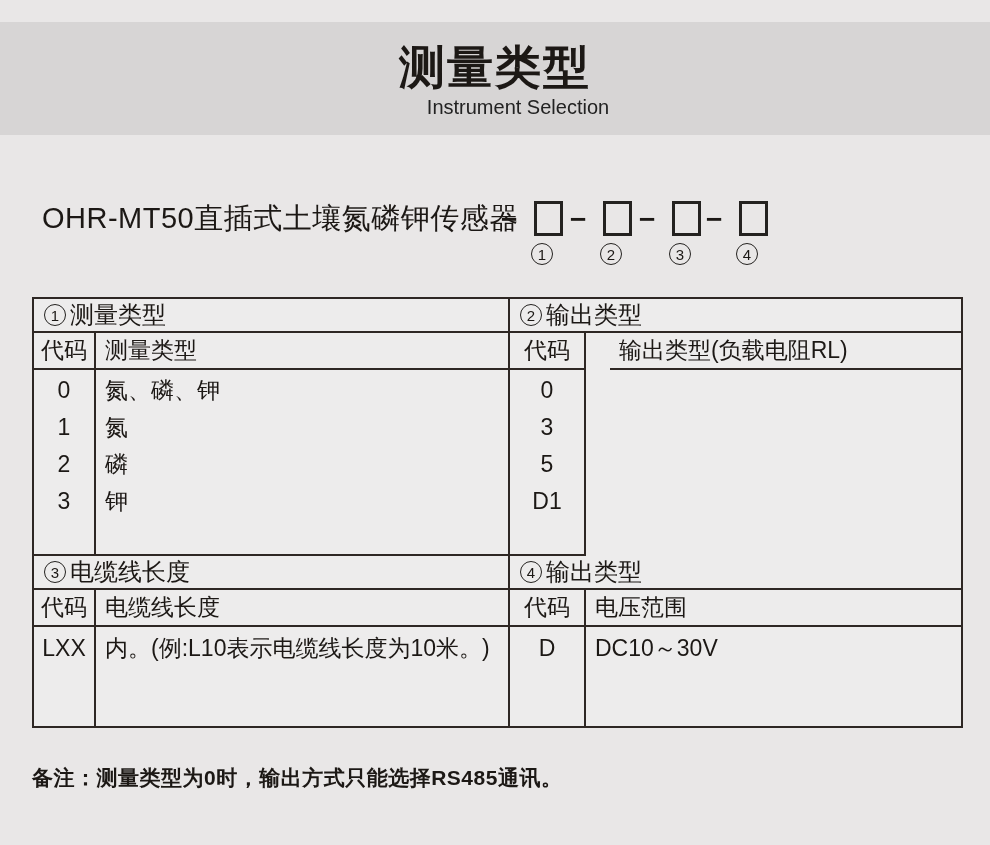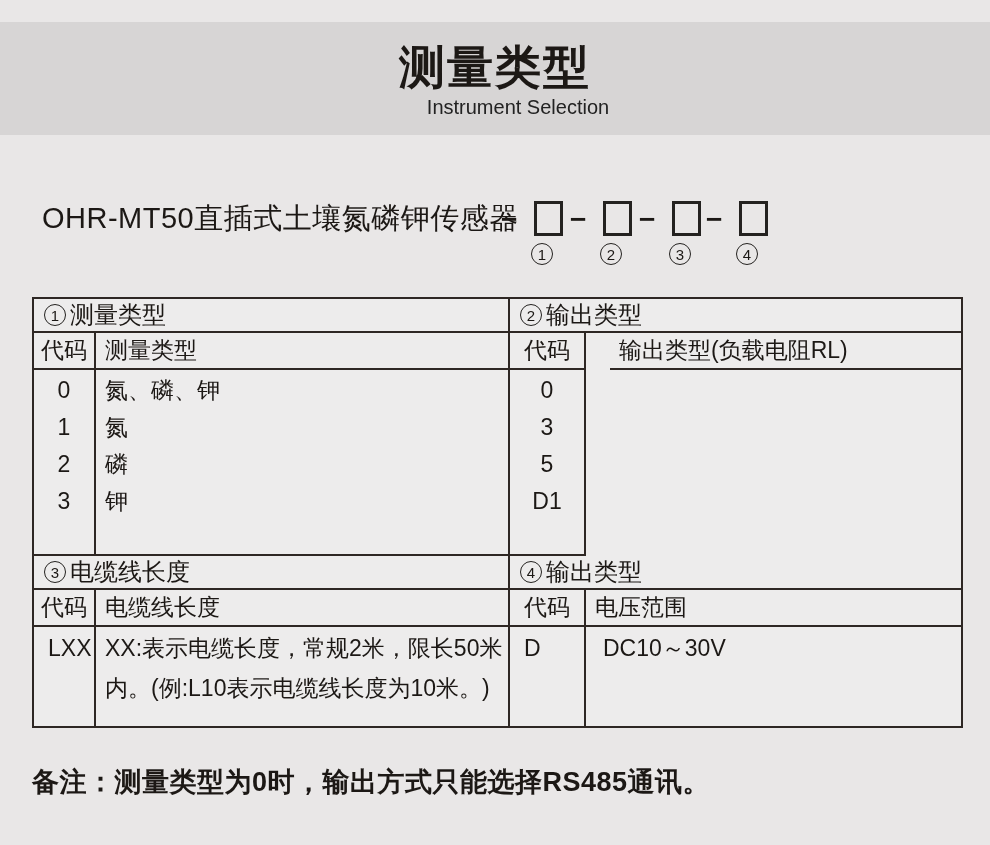--- a/index.html
+++ b/index.html
@@ -52,26 +52,26 @@
   .sec-h{display:flex;align-items:center;padding-left:10px;gap:3px;font-size:24px;}
   .sec-h .circ{margin-right:1px;}
   .code-h{display:flex;align-items:center;justify-content:center;}
   .val-h{display:flex;align-items:center;padding-left:9px;white-space:nowrap;}
   .stack{padding-top:2px;}
   .stack .ln{height:37px;line-height:37px;white-space:nowrap;}
   .stack.codes .ln{text-align:center;}
   .stack.vals .ln{padding-left:9px;}
   .stack2{padding-top:1px;}
   .stack2 .ln{height:40px;line-height:40px;white-space:nowrap;}
-  .stack2.codes .ln{padding-left:14px;}
+  .stack2.codes .ln{text-align:center;}
   .stack2.vals .ln{padding-left:9px;}
   
   .note{
     position:absolute;left:32px;top:764px;
-    font-size:27px;font-weight:bold;letter-spacing:0.5px;white-space:nowrap;
+    font-size:21px;font-weight:bold;letter-spacing:0.5px;white-space:nowrap;
   }
 </style>
 </head>
 <body>
 
 <div class="band">
   <div class="title">测量类型</div>
   <div class="subtitle">Instrument Selection</div>
 </div>
 
@@ -140,25 +140,24 @@
 
   <div class="cell br bb code-h" style="grid-column:1;grid-row:5;">代码</div>
   <div class="cell br bb val-h" style="grid-column:2;grid-row:5;">电缆线长度</div>
   <div class="cell br bb code-h" style="grid-column:3;grid-row:5;">代码</div>
   <div class="cell bb val-h" style="grid-column:4;grid-row:5;">电压范围</div>
 
   <div class="cell br stack2 codes" style="grid-column:1;grid-row:6;">
     <div class="ln">LXX</div>
   </div>
   <div class="cell br stack2 vals" style="grid-column:2;grid-row:6;">
-    <div class="ln">XX:表示电缆长度，常规2米，限长50米</div>
     <div class="ln">内。(例:L10表示电缆线长度为10米。)</div>
   </div>
   <div class="cell br stack2 codes" style="grid-column:3;grid-row:6;">
     <div class="ln">D</div>
   </div>
-  <div class="cell stack2 vals" style="grid-column:4;grid-row:6;margin-left:8px;">
+  <div class="cell stack2 vals" style="grid-column:4;grid-row:6;">
     <div class="ln">DC10～30V</div>
   </div>
 
 </div>
 
 <div class="note">备注：测量类型为0时，输出方式只能选择RS485通讯。</div>
 
 </body></html>

